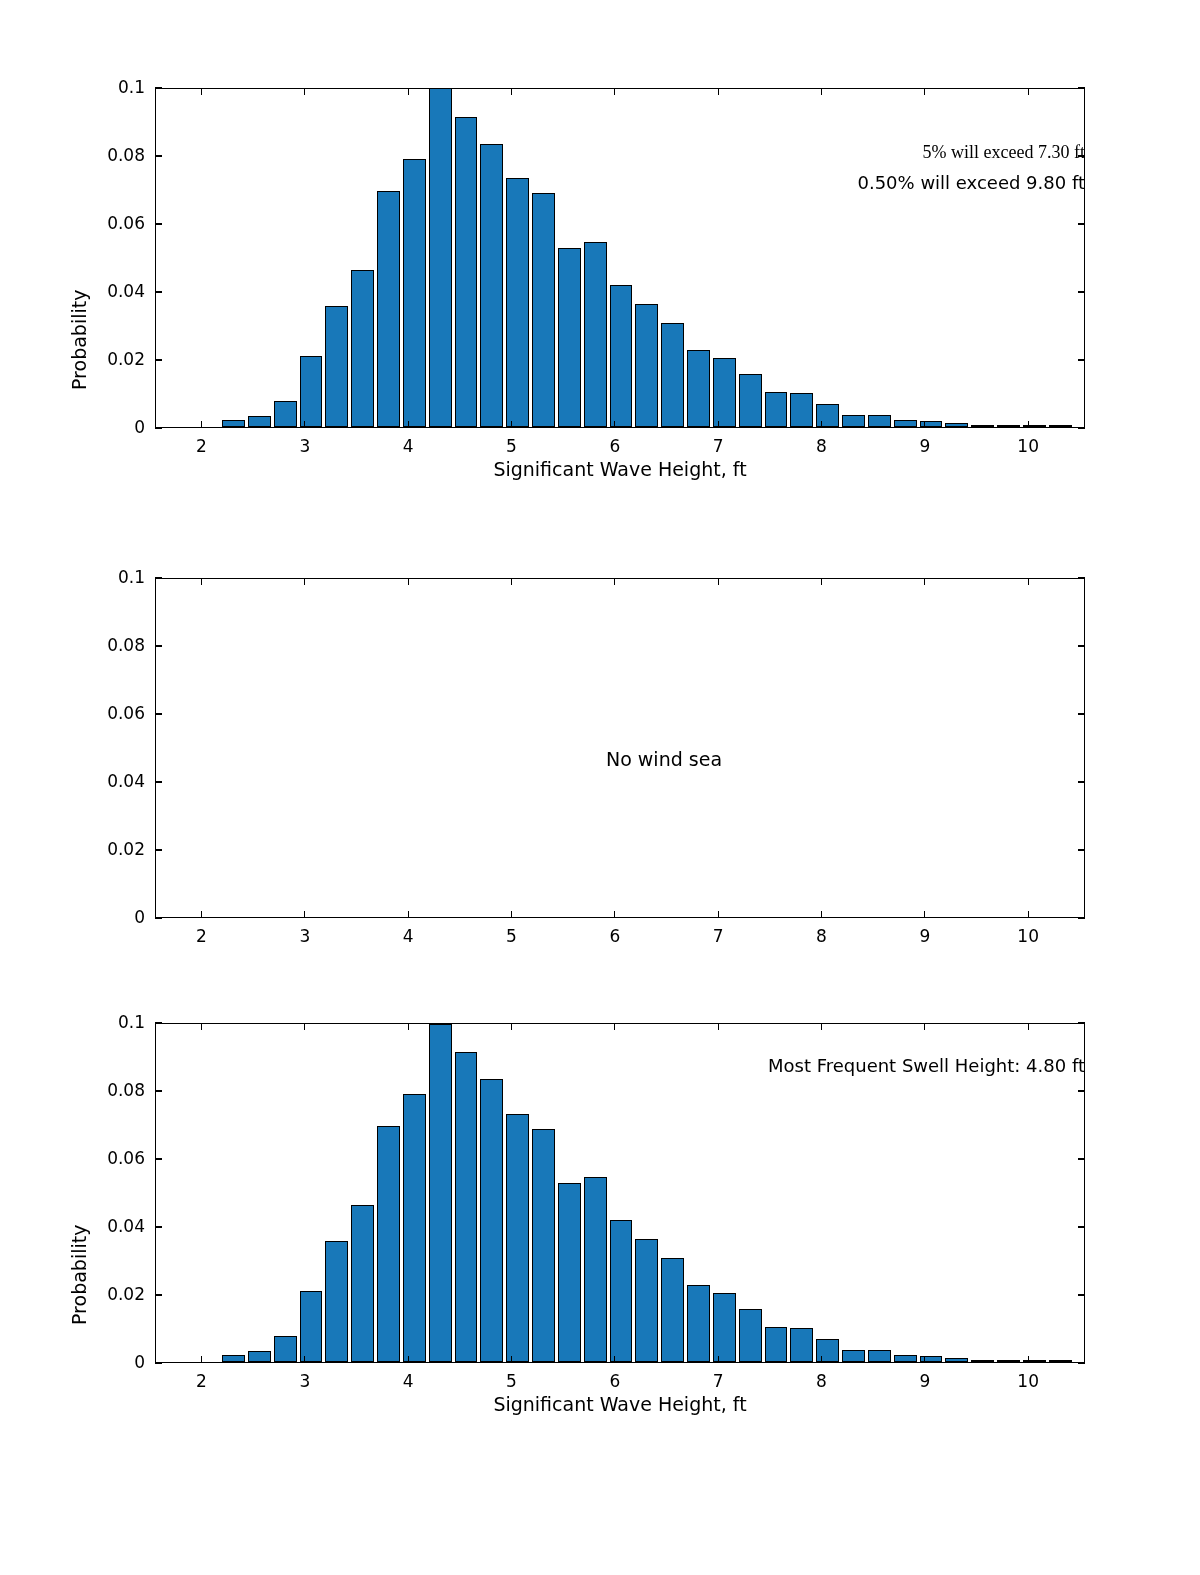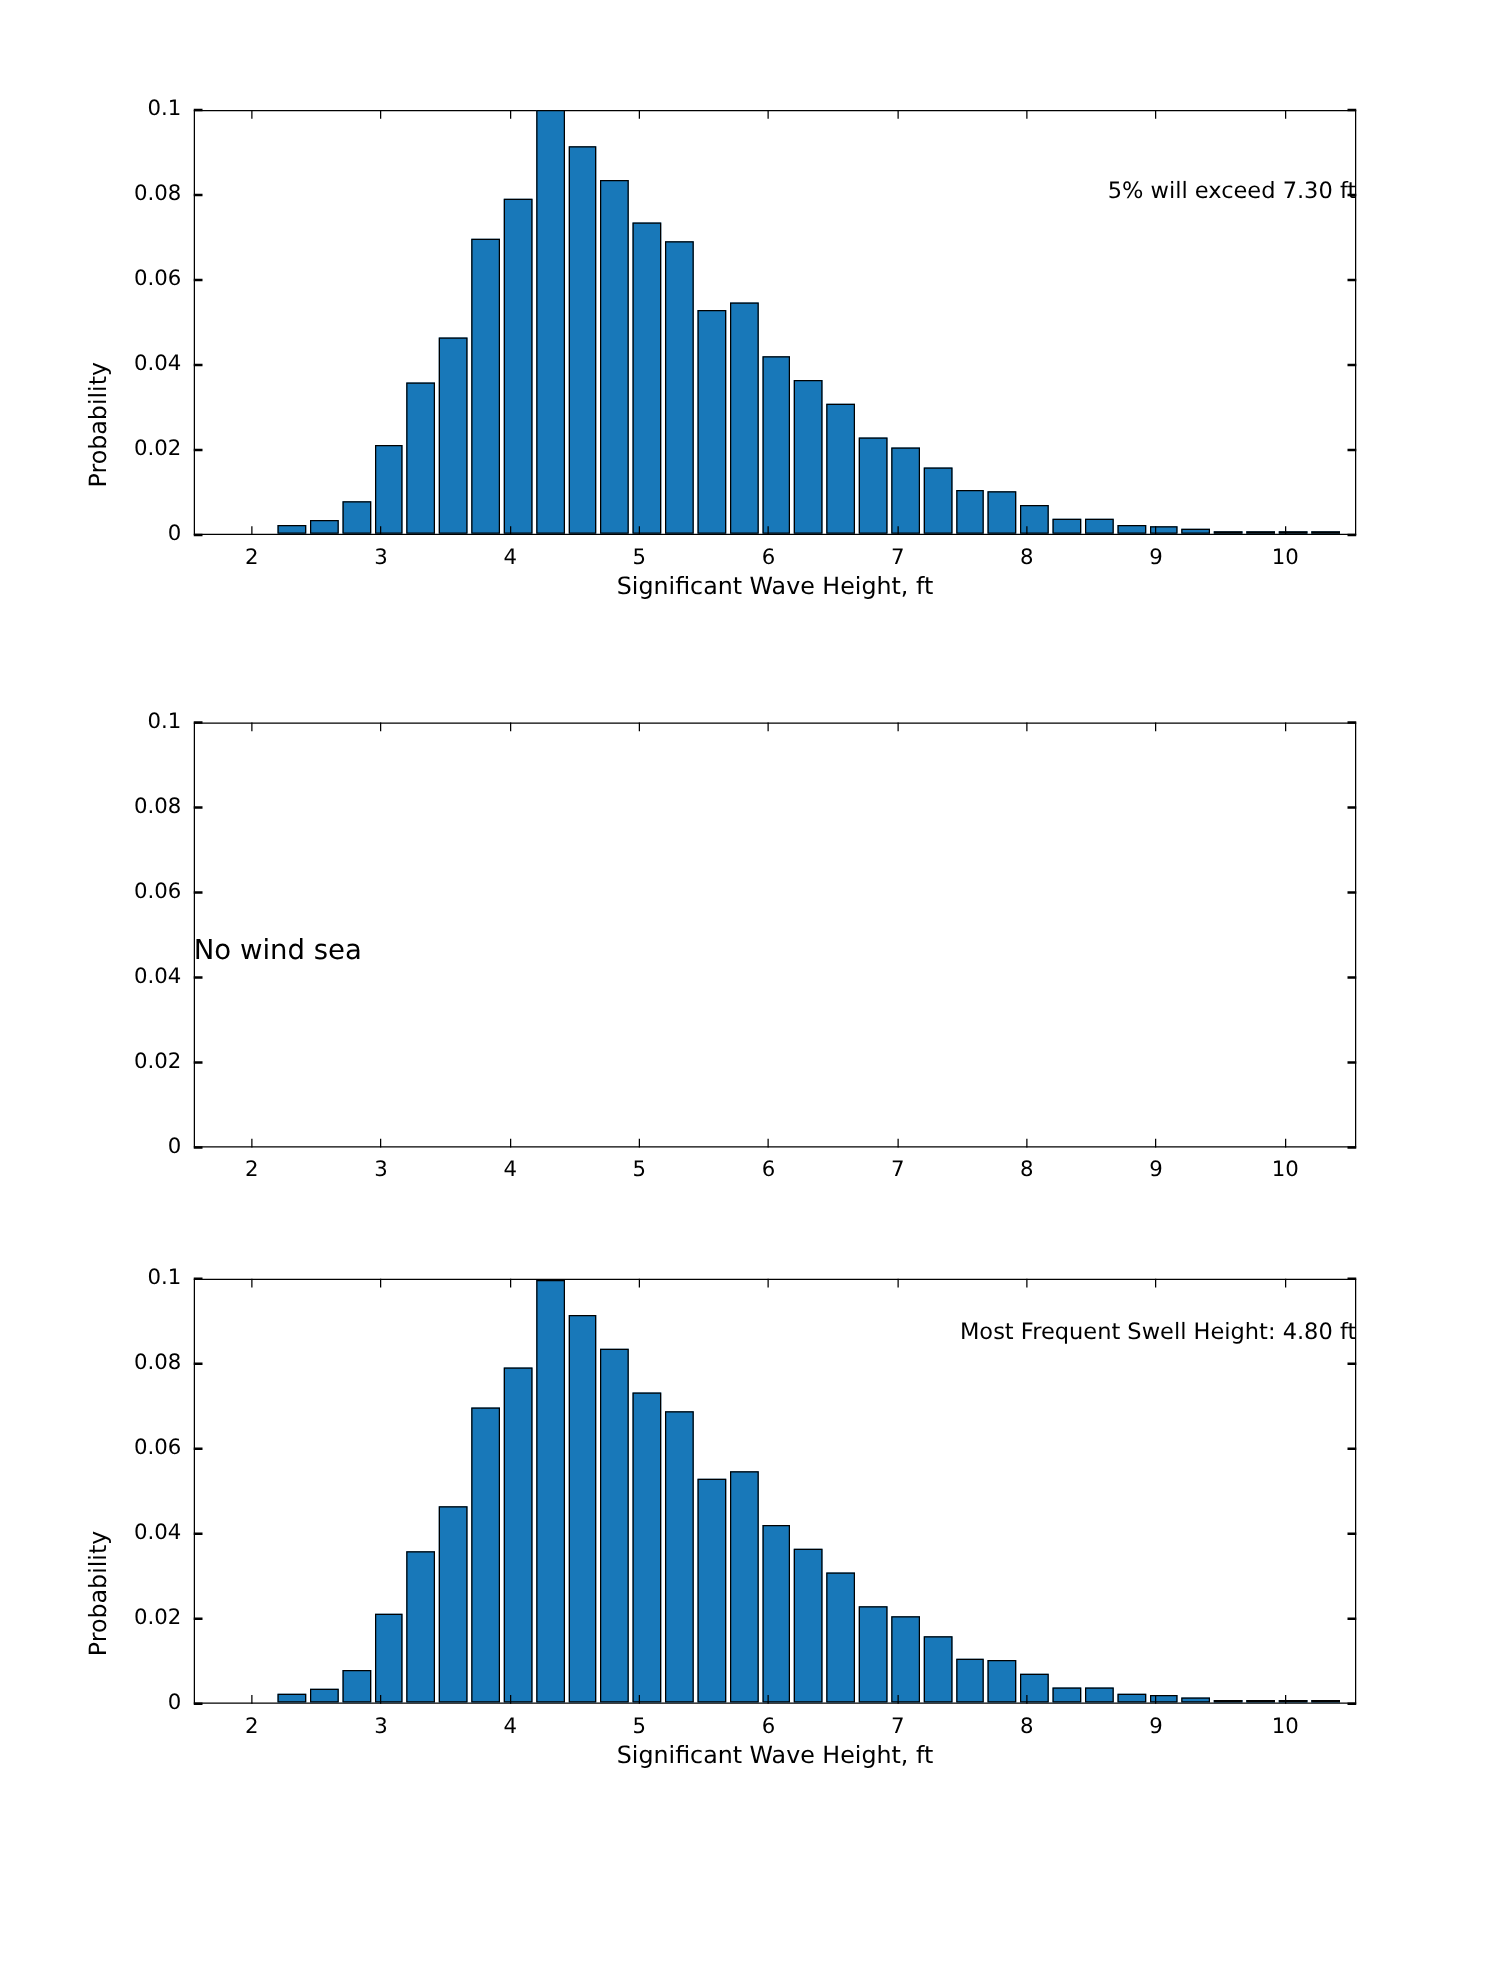--- a/index.html
+++ b/index.html
@@ -89,23 +89,24 @@
   }
 
   .annotation {
     position: absolute;
     font-size: 18px;
     text-align: right;
     white-space: nowrap;
   }
   .center-note {
     position: absolute;
-    font-size: 22px;
-    text-align: left;
-    white-space: nowrap;
+    font-size: 19px;
+    text-align: center;
+    white-space: nowrap;
+    margin-left: 44px;
   }
 </style>
 </head>
 <body>
 
 <div class="panel" id="panel-top">
   <div class="plot-box" id="plot-top" style="left:155px; top:28px; width:930px; height:340px;">
     <div class="bars" id="bars-top">
         <div class="bar" style="left: 66.1333px; width: 22.7333px; height: 7.48px; background: rgb(24, 120, 185); border-color: rgb(0, 0, 0);"></div>
         <div class="bar" style="left: 91.9667px; width: 22.7333px; height: 10.54px; background: rgb(24, 120, 185); border-color: rgb(0, 0, 0);"></div>
@@ -137,21 +138,22 @@
         <div class="bar" style="left: 763.633px; width: 22.7333px; height: 6.12px; background: rgb(24, 120, 185); border-color: rgb(0, 0, 0);"></div>
         <div class="bar" style="left: 789.467px; width: 22.7333px; height: 4.42px; background: rgb(24, 120, 185); border-color: rgb(0, 0, 0);"></div>
         <div class="bar" style="left: 815.3px; width: 22.7333px; height: 2.38px; background: rgb(24, 120, 185); border-color: rgb(0, 0, 0);"></div>
         <div class="bar" style="left: 841.133px; width: 22.7333px; height: 2.04px; background: rgb(24, 120, 185); border-color: rgb(0, 0, 0);"></div>
         <div class="bar" style="left: 866.967px; width: 22.7333px; height: 1.2px; background: rgb(24, 120, 185); border-color: rgb(0, 0, 0);"></div>
         <div class="bar" style="left: 892.8px; width: 22.7333px; height: 1.2px; background: rgb(24, 120, 185); border-color: rgb(0, 0, 0);"></div>
       </div>
   </div>
   <div class="axis-label-y" style="left:68px; top:330px;">Probability</div>
   <div class="axis-label-x" style="left:155px; top:398px; width:930px;">Significant Wave Height, ft</div>
-  <div class="annotation" style="left:585px; top:82px; width:500px;">5% will exceed 7.30 ft</div>
+  <div class="annotation" style="left:585px; top:82px; width:500px;font-family:Liberation Serif, serif;">5% will exceed 7.30 ft</div>
+  <div class="annotation" style="left:585px; top:112px; width:500px;">0.50% will exceed 9.80 ft</div>
 <div class="ytick-mark" style="left: 155px; top: 367.35px;"></div>
     <div class="ytick-mark" style="left: 1078px; top: 367.35px;"></div>
     <div class="ytick-label" style="left: 40px; width: 105px; top: 357px;">0</div>
     <div class="ytick-mark" style="left: 155px; top: 299.35px;"></div>
     <div class="ytick-mark" style="left: 1078px; top: 299.35px;"></div>
     <div class="ytick-label" style="left: 40px; width: 105px; top: 289px;">0.02</div>
     <div class="ytick-mark" style="left: 155px; top: 231.35px;"></div>
     <div class="ytick-mark" style="left: 1078px; top: 231.35px;"></div>
     <div class="ytick-label" style="left: 40px; width: 105px; top: 221px;">0.04</div>
     <div class="ytick-mark" style="left: 155px; top: 163.35px;"></div>

